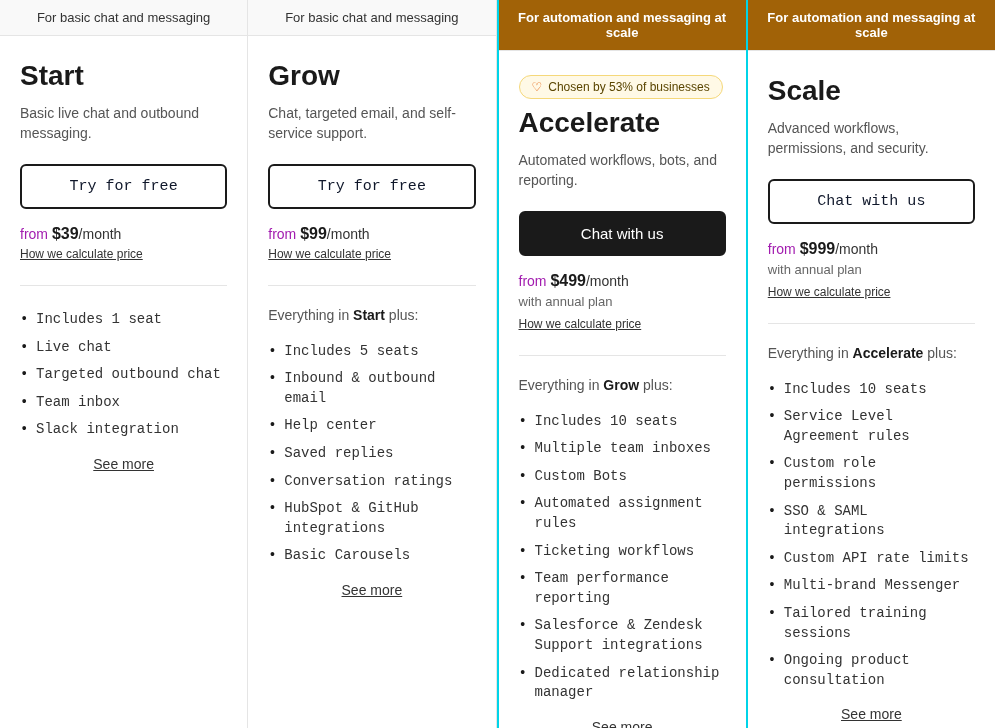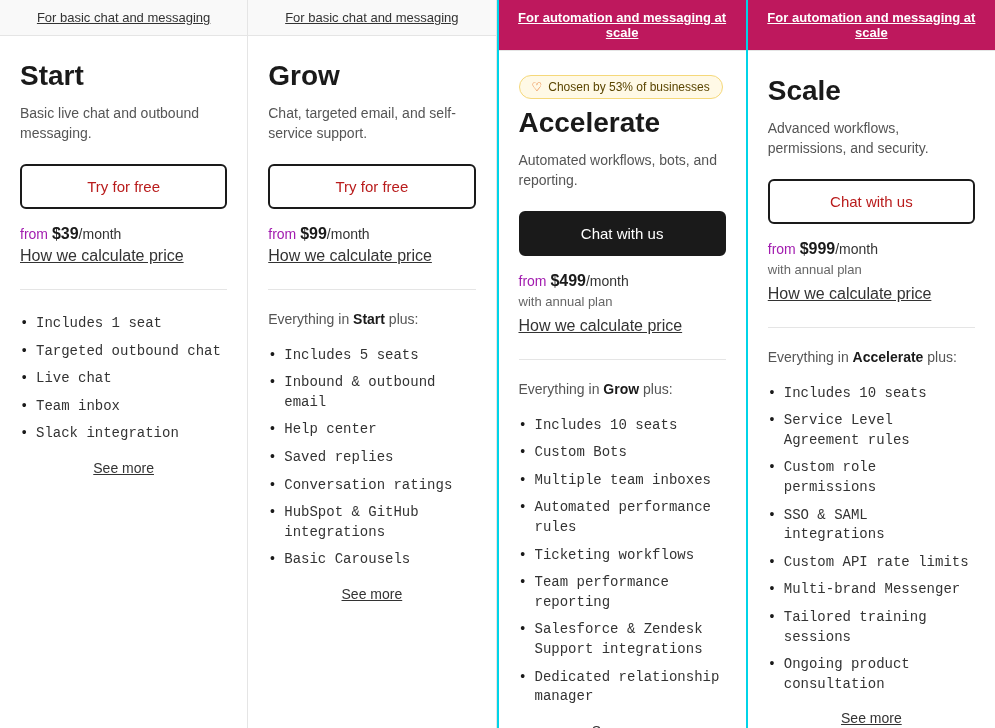--- a/index.html
+++ b/index.html
@@ -31,24 +31,23 @@
       text-align: center;
       font-size: 13px;
       font-weight: 500;
       color: #333;
       background: #f9f9f9;
       border-bottom: 1px solid #e5e5e5;
       min-height: 36px;
       display: flex;
       align-items: center;
       justify-content: center;
-      text-decoration: underline;
     }
     .plan-header-banner.highlighted {
-      background: #be185d;
+      background: #a16207;
       color: #fff;
       font-weight: 600;
     }
     .plan-body {
       padding: 24px 20px;
       flex: 1;
     }
     .plan-name {
       font-size: 28px;
       font-weight: 700;
@@ -74,43 +73,44 @@
       background: #fff;
       color: #1a1a1a;
     }
     .cta-button.dark {
       background: #1a1a1a;
       color: #fff;
       border: 2px solid #1a1a1a;
     }
     .cta-button.outline {
       background: #fff;
-      color: #b91c1c;
+      color: #0f172a;
       border: 2px solid #1a1a1a;
+      font-family: Liberation Mono, monospace;
     }
     .price-row {
       font-size: 14px;
       color: #333;
       margin-bottom: 4px;
     }
     .price-row .from-text {
       color: #a21caf;
     }
     .price-row .price-amount {
       font-weight: 700;
       font-size: 16px;
       color: #1a1a1a;
     }
     .price-subtext {
       font-size: 13px;
       color: #666;
       margin-bottom: 8px;
     }
     .price-link {
-      font-size: 16px;
+      font-size: 12px;
       color: #333;
       text-decoration: underline;
       cursor: pointer;
       margin-bottom: 24px;
       display: block;
     }
     .divider {
       height: 1px;
       background: #e5e5e5;
       margin-bottom: 20px;
@@ -178,22 +178,22 @@
     }
   </style>
 </head>
 <body>
 
 <div class="pricing-container">
 <div class="plan-column">
       <div class="plan-header-banner">For basic chat and messaging</div>
       <div class="plan-body"><div class="plan-name">Start</div><div class="plan-description">Basic live chat and outbound messaging.</div><button class="cta-button outline">Try for free</button><div class="price-row"><span class="from-text">from </span><span class="price-amount">$39</span><span>/month</span></div><a class="price-link">How we calculate price</a><div class="divider"></div><ul class="feature-list">
           <li>Includes 1 seat</li>
+          <li>Live chat</li>
           <li>Targeted outbound chat</li>
-          <li>Live chat</li>
           <li>Team inbox</li>
           <li>Slack integration</li>
         </ul><a class="see-more">See more</a></div>
     </div>
     <div class="plan-column">
       <div class="plan-header-banner">For basic chat and messaging</div>
       <div class="plan-body"><div class="plan-name">Grow</div><div class="plan-description">Chat, targeted email, and self-service support.</div><button class="cta-button outline">Try for free</button><div class="price-row"><span class="from-text">from </span><span class="price-amount">$99</span><span>/month</span></div><a class="price-link">How we calculate price</a><div class="divider"></div><div class="features-label">Everything in <strong>Start</strong> plus:</div><ul class="feature-list">
           <li>Includes 5 seats</li>
           <li>Inbound &amp; outbound email</li>
           <li>Help center</li>
@@ -203,23 +203,23 @@
           <li>Basic Carousels</li>
         </ul><a class="see-more">See more</a></div>
     </div>
     <div class="plan-column accelerate">
       <div class="plan-header-banner highlighted">For automation and messaging at scale</div>
       <div class="plan-body"><div class="badge-wrap"><span class="badge">
             <span class="badge-heart">♡</span>
             <span>Chosen by 53% of businesses</span>
           </span></div><div class="plan-name">Accelerate</div><div class="plan-description">Automated workflows, bots, and reporting.</div><button class="cta-button dark">Chat with us</button><div class="price-row"><span class="from-text">from </span><span class="price-amount">$499</span><span>/month</span></div><div class="price-subtext">with annual plan</div><a class="price-link">How we calculate price</a><div class="divider"></div><div class="features-label">Everything in <strong>Grow</strong> plus:</div><ul class="feature-list">
           <li>Includes 10 seats</li>
+          <li>Multiple team inboxes</li>
           <li>Custom Bots</li>
-          <li>Multiple team inboxes</li>
-          <li>Automated performance rules</li>
+          <li>Automated assignment rules</li>
           <li>Ticketing workflows</li>
           <li>Team performance reporting</li>
           <li>Salesforce &amp; Zendesk Support integrations</li>
           <li>Dedicated relationship manager</li>
         </ul><a class="see-more">See more</a></div>
     </div>
     <div class="plan-column scale">
       <div class="plan-header-banner highlighted">For automation and messaging at scale</div>
       <div class="plan-body"><div class="plan-name">Scale</div><div class="plan-description">Advanced workflows, permissions, and security.</div><button class="cta-button outline">Chat with us</button><div class="price-row"><span class="from-text">from </span><span class="price-amount">$999</span><span>/month</span></div><div class="price-subtext">with annual plan</div><a class="price-link">How we calculate price</a><div class="divider"></div><div class="features-label">Everything in <strong>Accelerate</strong> plus:</div><ul class="feature-list">
           <li>Includes 10 seats</li>

